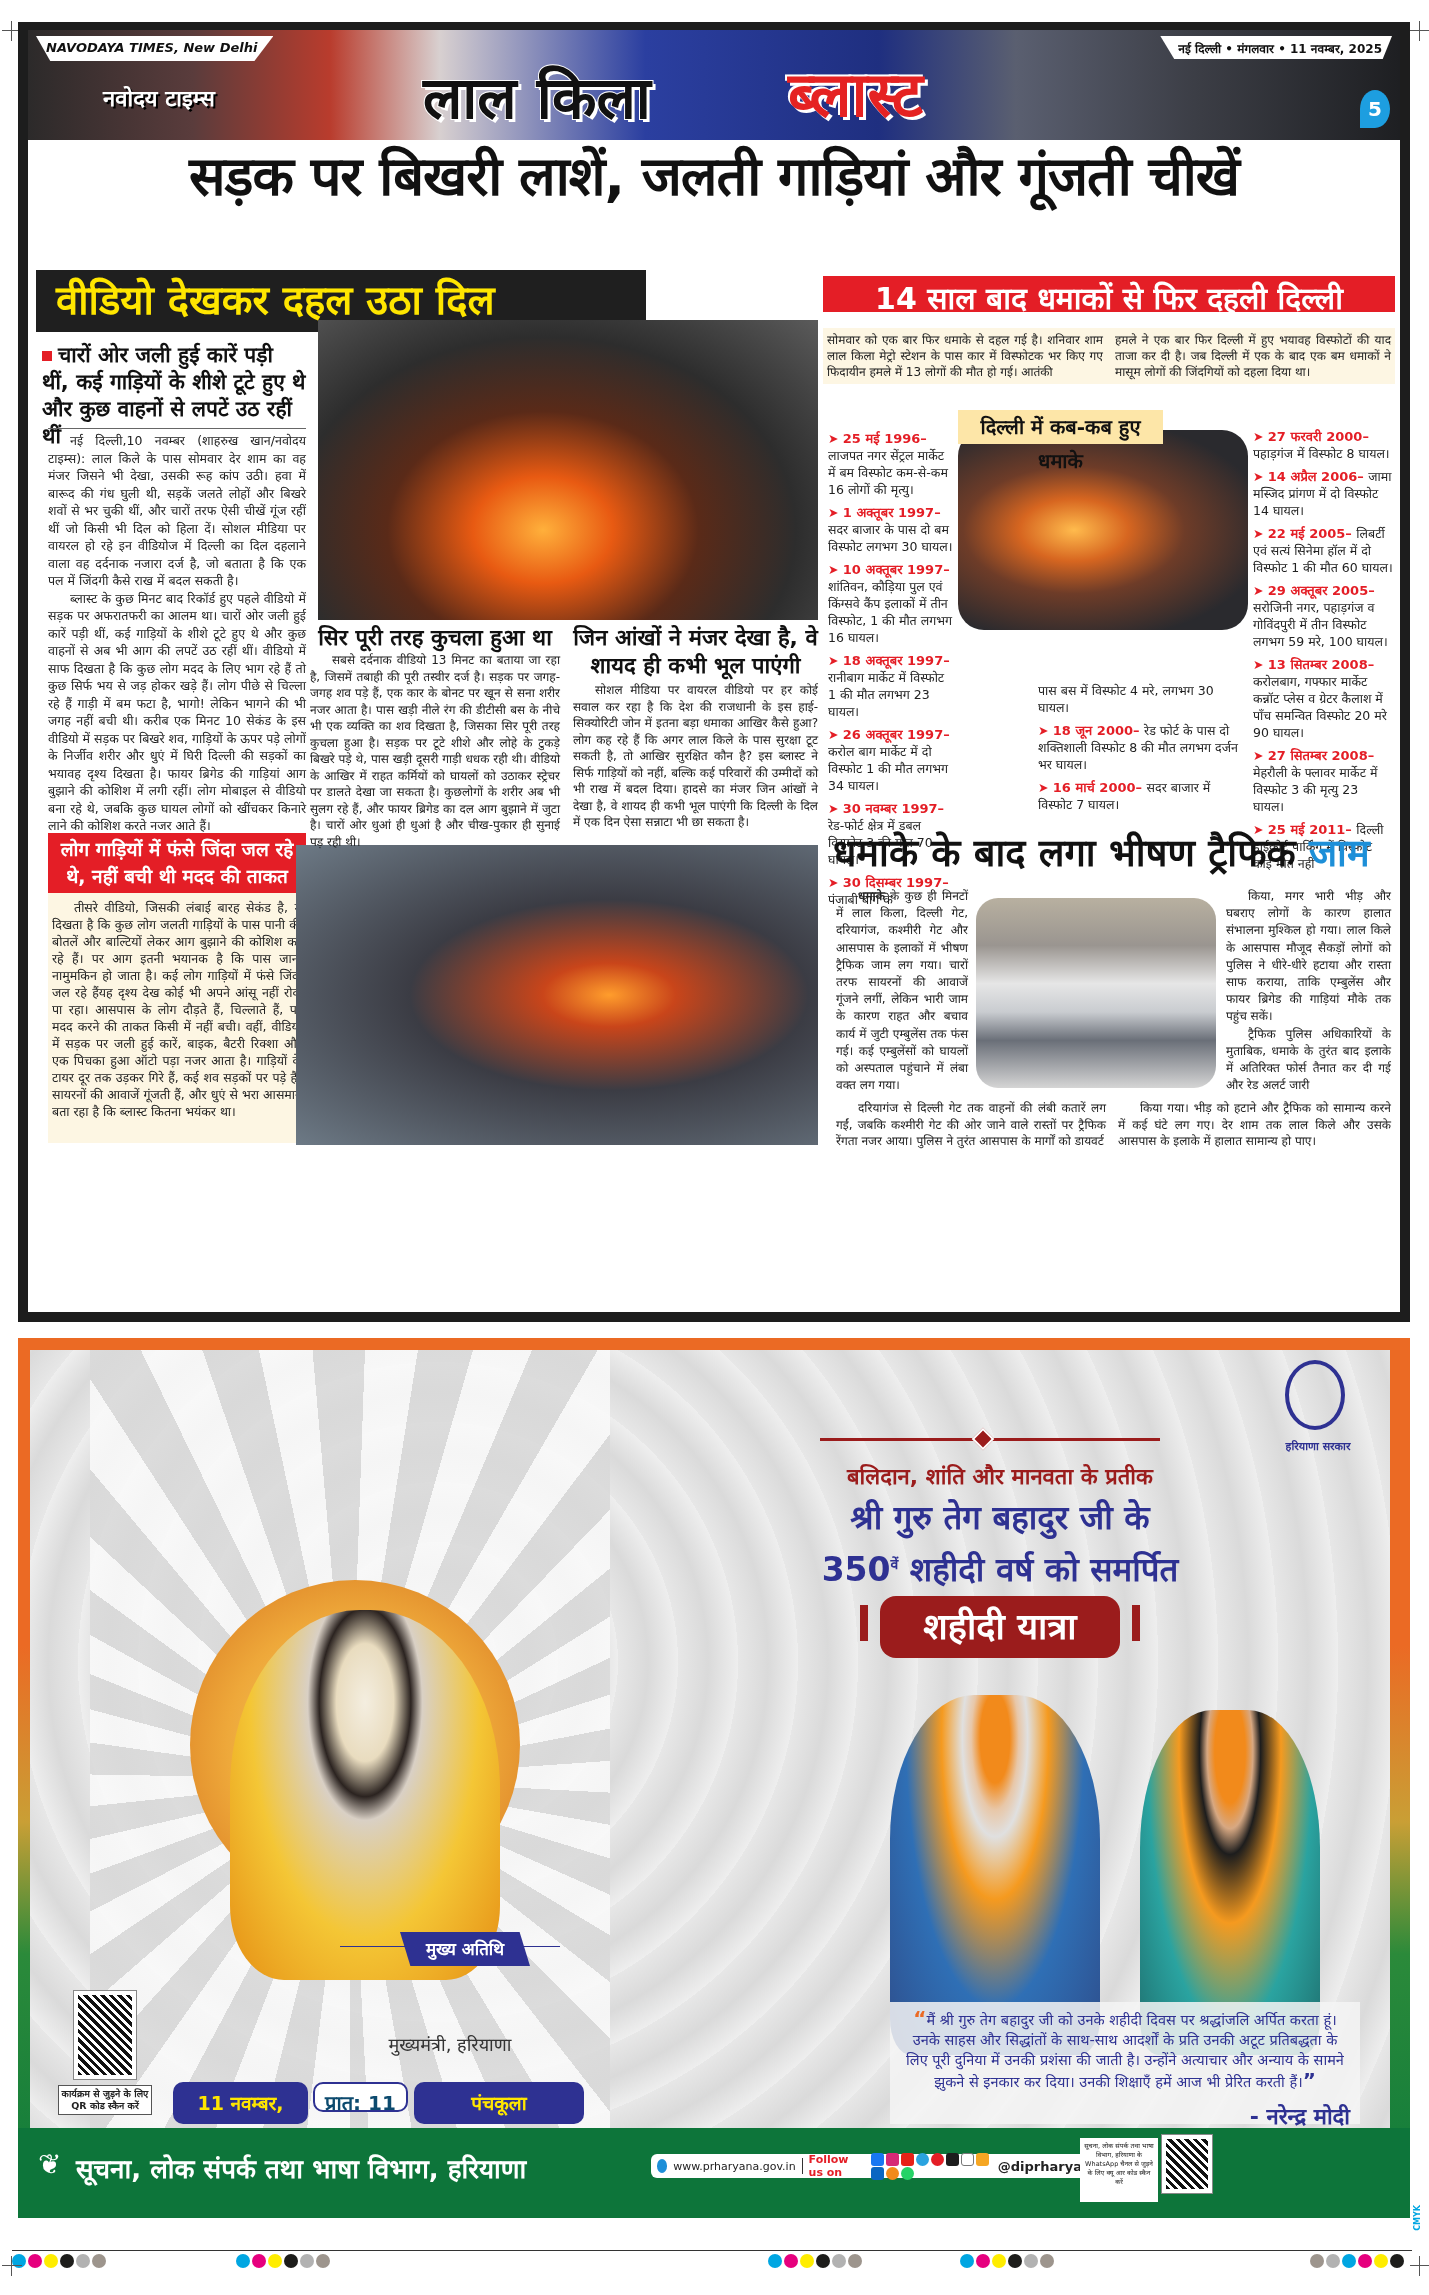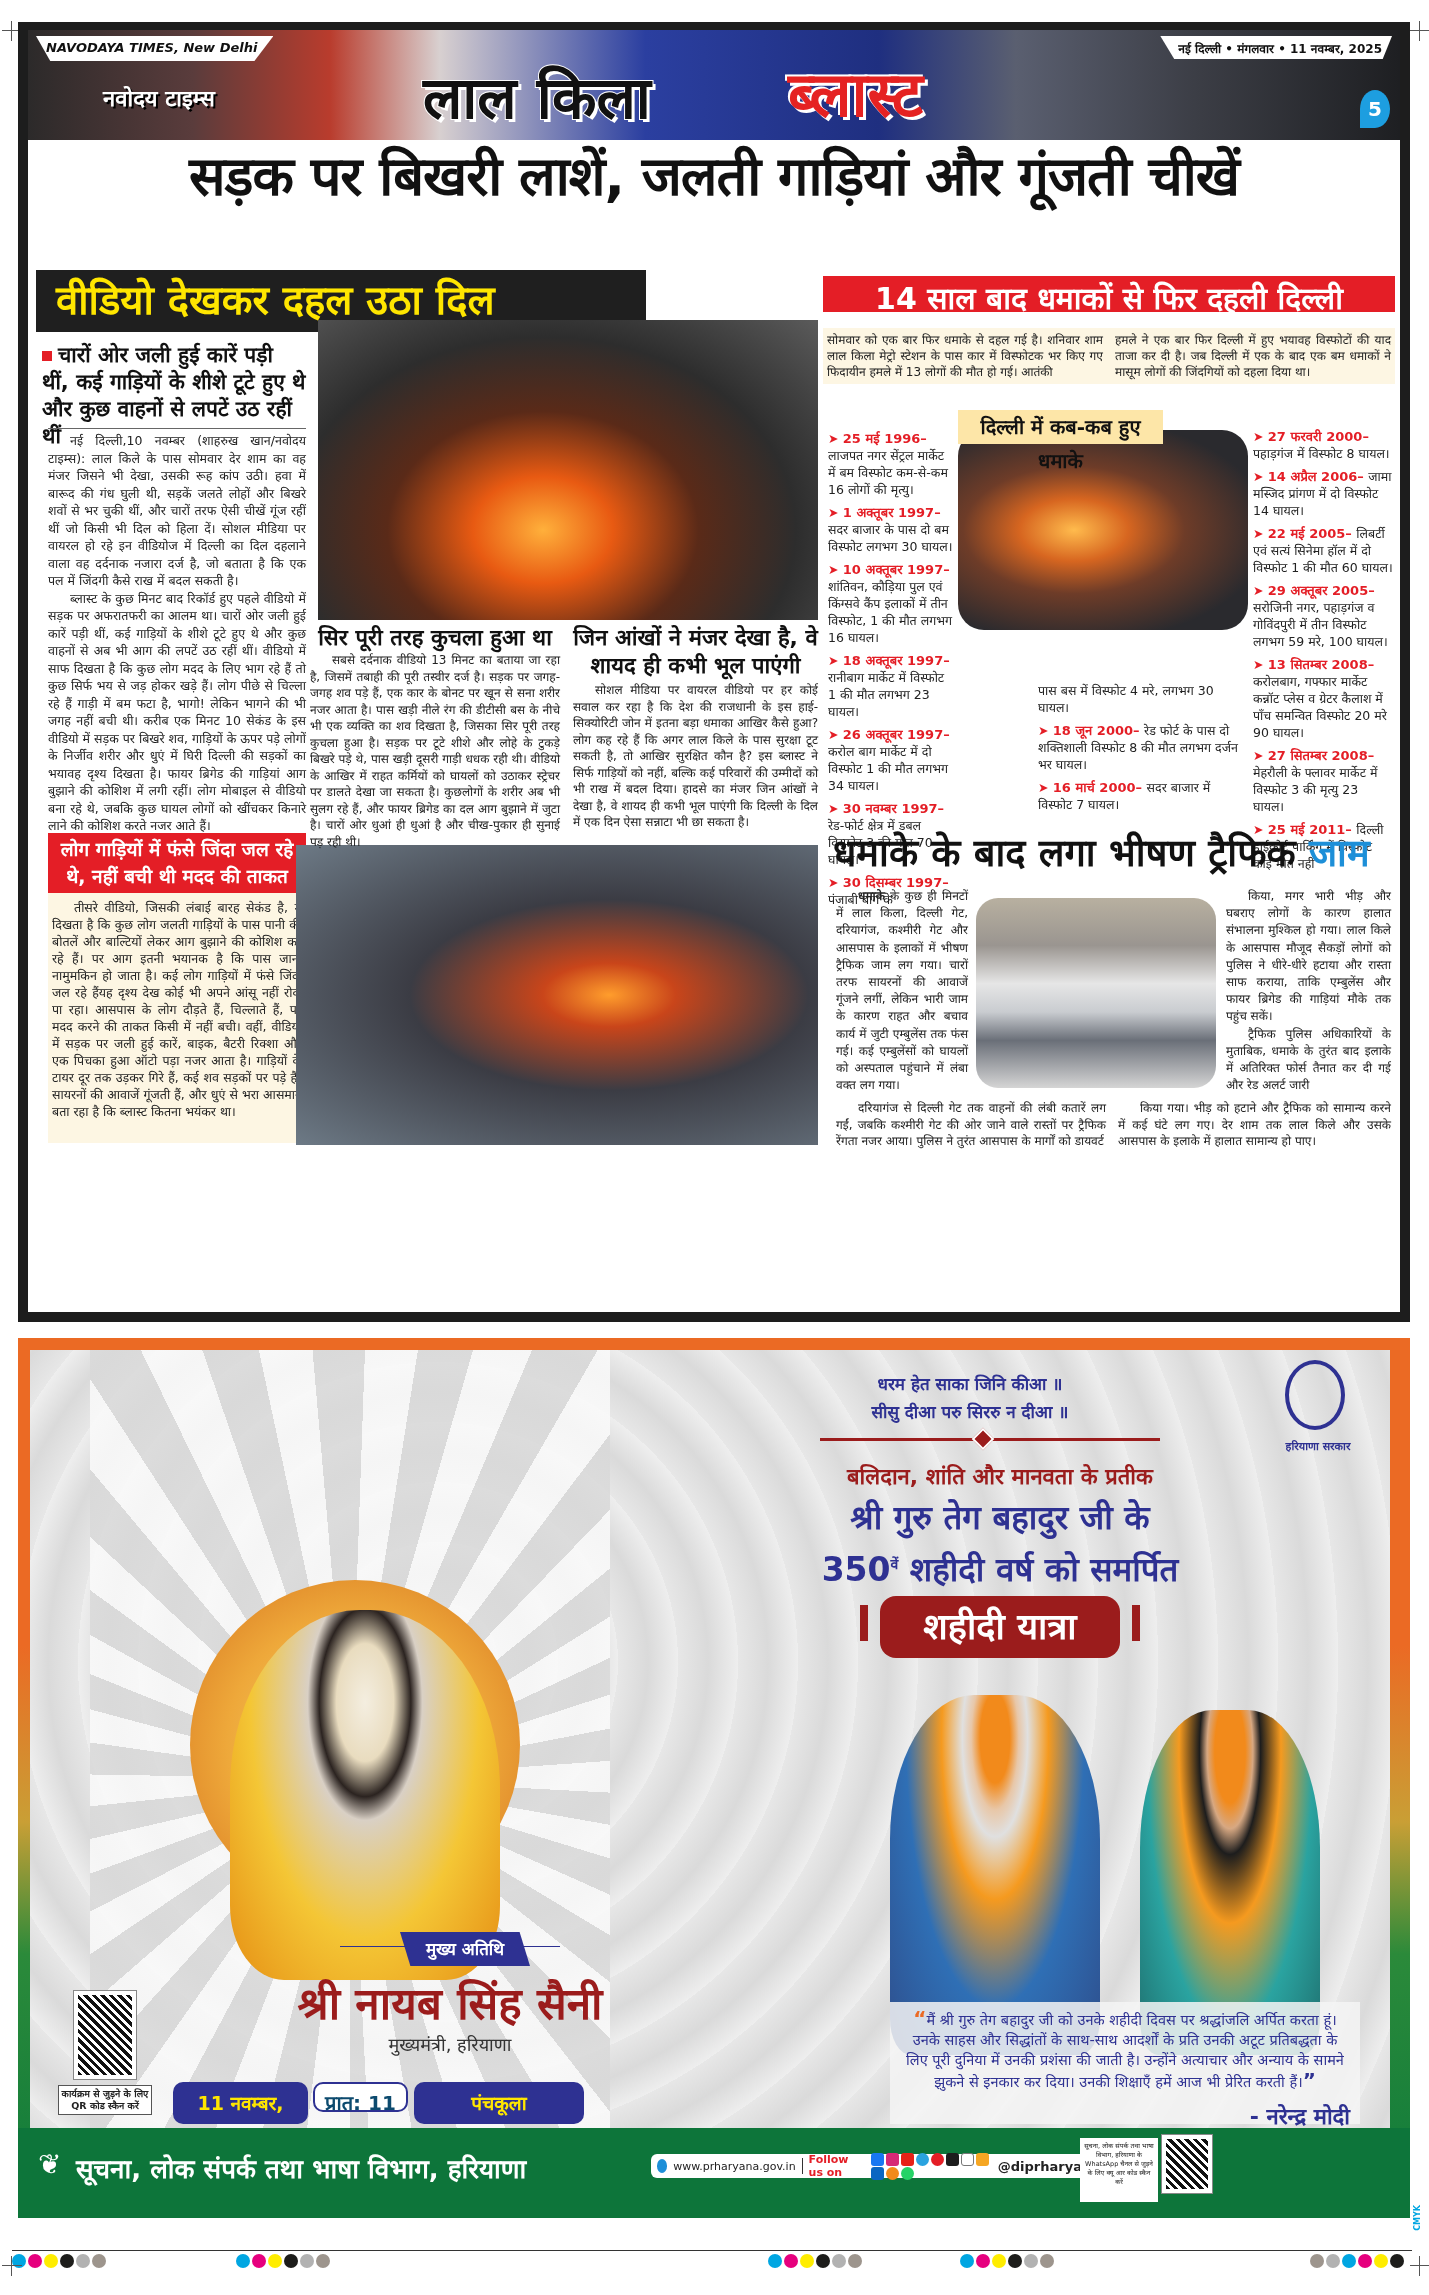--- a/index.html
+++ b/index.html
@@ -141,24 +141,20 @@
     <p>किया गया। भीड़ को हटाने और ट्रैफिक को सामान्य करने में कई घंटे लग गए। देर शाम तक लाल किले और उसके आसपास के इलाके में हालात सामान्य हो पाए।</p>
   </div>
 </div>
 
 <div class="ad">
   <div class="ad-inner">
     <div class="rays"></div>
     <div class="guru"></div>
     <div class="guru-body"></div>
 
-    <div style="position:absolute;left:800px;top:20px;width:280px;text-align:center;color:#2e3192;font-weight:bold;font-size:17px;line-height:28px">
-      <div>धरम हेत साका जिनि कीआ ॥</div>
-      <div>सीसु दीआ परु सिररु न दीआ ॥</div>
-    </div>
     <div style="position:absolute;left:790px;top:88px;width:340px;height:3px;background:#9b1c1c"></div>
     <div style="position:absolute;left:945px;top:81px;width:16px;height:16px;background:#9b1c1c;transform:rotate(45deg);border:2px solid #fff"></div>
 
     <div style="position:absolute;left:1255px;top:10px;width:60px;height:70px;border-radius:50%;border:4px solid #2e3192"></div>
     <div style="position:absolute;left:1238px;top:88px;width:100px;text-align:center;font-size:11px;color:#2e3192;font-weight:bold">हरियाणा सरकार</div>
 
     <div style="position:absolute;left:760px;top:110px;width:420px;text-align:center;color:#9b1c1c;font-weight:bold;font-size:22px">बलिदान, शांति और मानवता के प्रतीक</div>
     <div style="position:absolute;left:740px;top:145px;width:460px;text-align:center;color:#2e3192;font-weight:bold;font-size:33px;line-height:46px">
       <div>श्री गुरु तेग बहादुर जी के</div>
       <div><span>350</span><sup style="font-size:14px">वें</sup> <span>शहीदी वर्ष को समर्पित</span></div>
@@ -172,21 +168,20 @@
 
     <div style="position:absolute;left:860px;top:652px;width:470px;height:122px;background:rgba(245,245,245,.85)">
       <div style="padding:6px 10px;text-align:center;font-size:14.5px;line-height:20px;color:#2e3192">
         <span style="color:#eb6a24;font-weight:bold;font-size:20px">“</span><span>मैं श्री गुरु तेग बहादुर जी को उनके शहीदी दिवस पर श्रद्धांजलि अर्पित करता हूं। उनके साहस और सिद्धांतों के साथ-साथ आदर्शों के प्रति उनकी अटूट प्रतिबद्धता के लिए पूरी दुनिया में उनकी प्रशंसा की जाती है। उन्होंने अत्याचार और अन्याय के सामने झुकने से इनकार कर दिया। उनकी शिक्षाएँ हमें आज भी प्रेरित करती हैं।</span><span style="color:#2e3192;font-weight:bold;font-size:20px">”</span>
       </div>
     </div>
     <div style="position:absolute;left:1160px;top:750px;width:160px;text-align:right;font-size:22px;font-weight:bold;color:#2e3192">- नरेन्द्र मोदी</div>
 
     <div style="position:absolute;left:310px;top:596px;width:220px;height:1px;background:#2e3192"></div>
     <div style="position:absolute;left:370px;top:582px;width:130px;height:34px;background:#2e3192;color:#fff;font-weight:bold;font-size:17px;text-align:center;line-height:34px;clip-path:polygon(0 0,92% 0,100% 100%,8% 100%)">मुख्य अतिथि</div>
-    <div style="position:absolute;left:200px;top:622px;width:440px;text-align:center;color:#9b1c1c;font-weight:bold;font-size:44px">श्री नायब सिंह सैनी</div>
     <div style="position:absolute;left:260px;top:682px;width:320px;text-align:center;color:#333;font-size:18px">मुख्यमंत्री, हरियाणा</div>
 
     <div class="qr" style="left:43px;top:640px;width:64px;height:90px">
       <div class="qr-box"></div>
     </div>
     <div style="position:absolute;left:28px;top:735px;width:94px;background:#fff;border:1px solid #555;font-size:9.5px;line-height:12px;text-align:center;font-weight:bold;padding:2px">कार्यक्रम से जुड़ने के लिए QR कोड स्कैन करें</div>
 
     <div class="pill" style="left:143px;top:732px;width:135px;height:42px;background:#2e3192;color:#ffe600;font-size:19px;line-height:42px">11 नवम्बर, 2025</div>
     <div class="pill" style="left:283px;top:732px;width:95px;height:30px;background:#fff;border:2px solid #2e3192;color:#0c4a6e;font-size:20px;line-height:38px">प्रात: 11 बजे</div>
     <div class="pill" style="left:384px;top:732px;width:170px;height:42px;background:#2e3192;color:#ffe600;font-size:19px;line-height:42px">पंचकूला</div>

